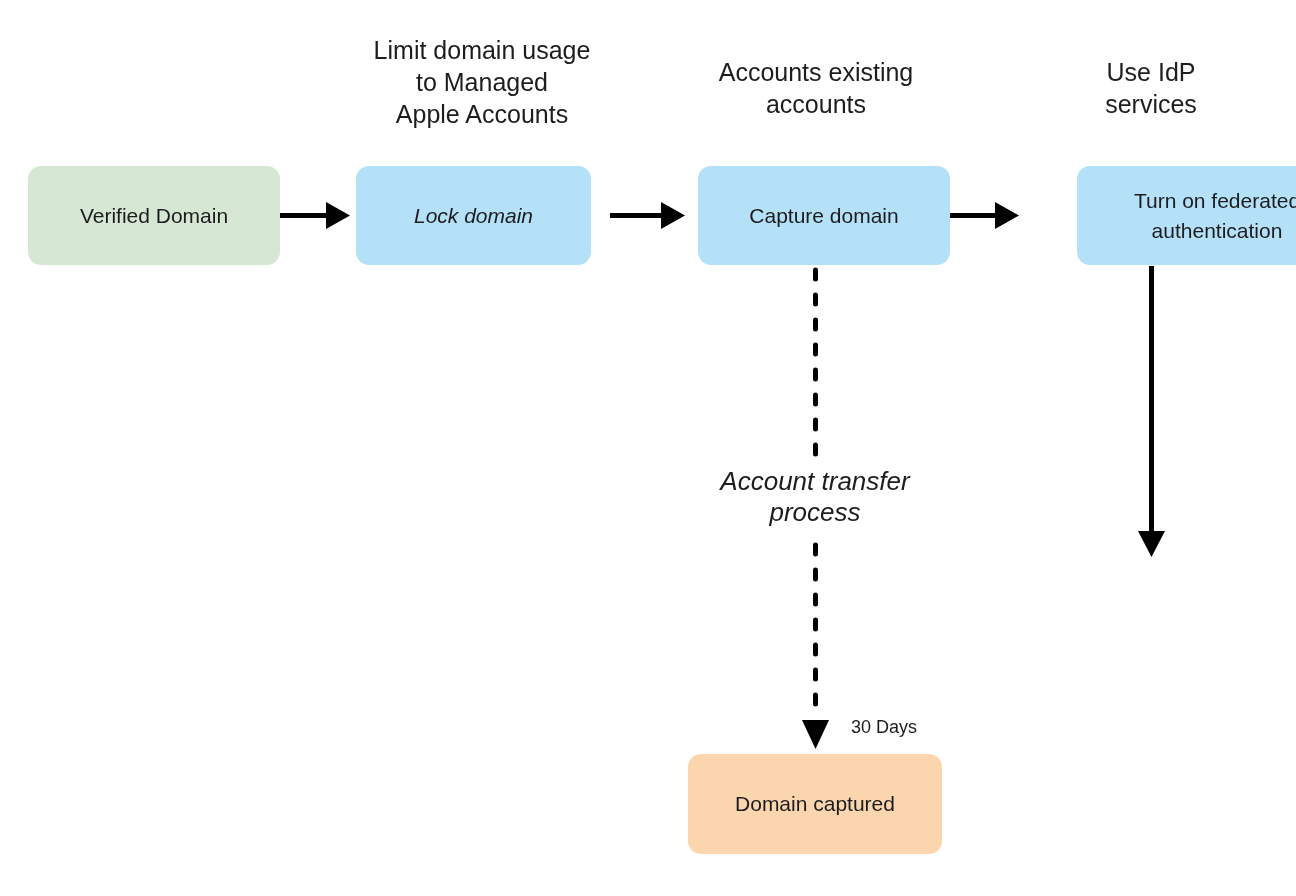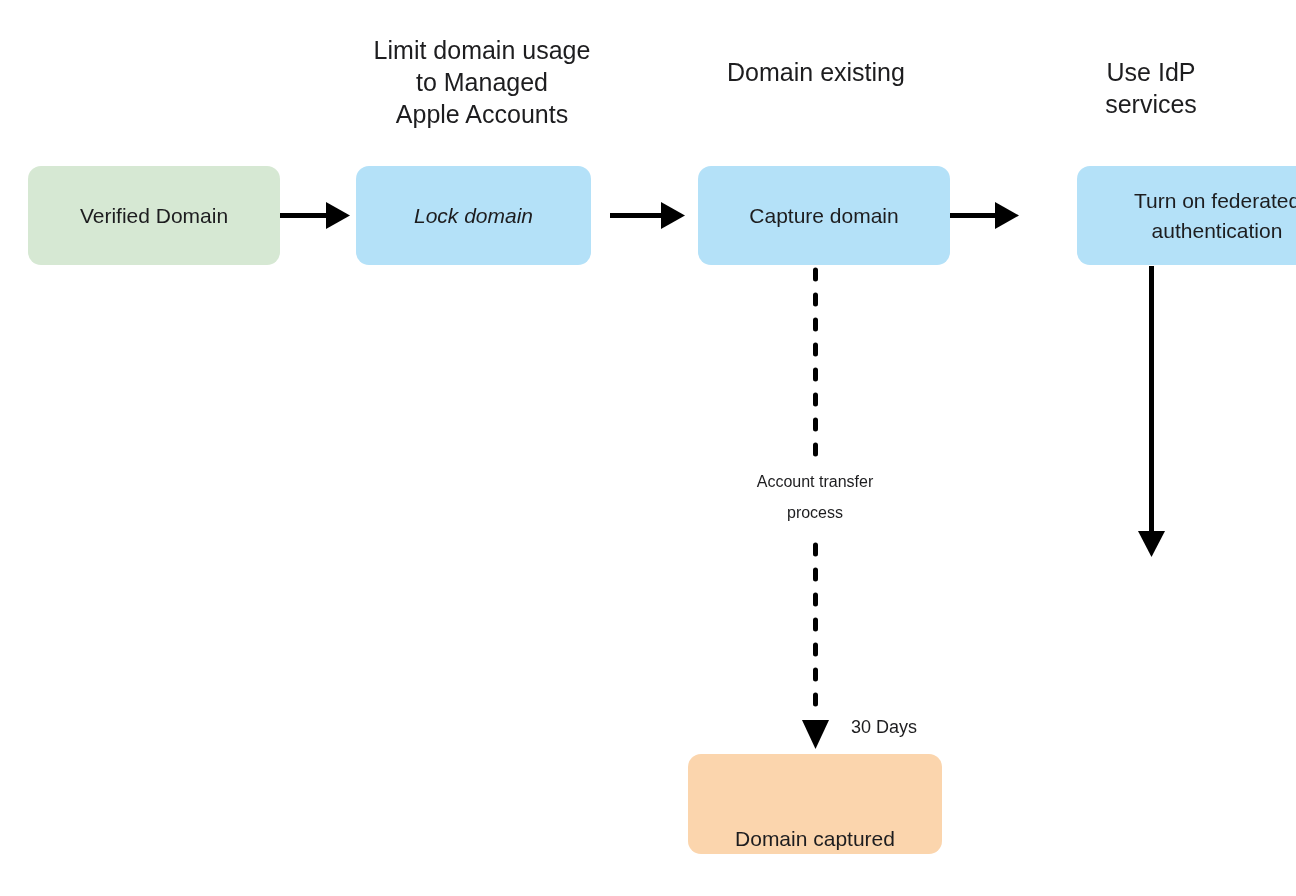--- a/index.html
+++ b/index.html
@@ -41,35 +41,36 @@
     align-items: center;
     justify-content: center;
     text-align: center;
     font-size: 21px;
     line-height: 30px;
     padding: 0 16px;
     box-sizing: border-box;
   }
   .node.start { background: var(--start_fill, #d6e8d3); }
   .node.step  { background: var(--step_fill, #b4e1f8); }
-  .node.end   { background: var(--end_fill, #fbd5ad); align-items: flex-end; }
+  .node.end   { background: var(--end_fill, #fbd5ad); }
   .annotation {
     position: absolute;
     text-align: center;
     font-size: 25px;
     line-height: 32px;
   }
   .annotation span { display: block; }
   .edge-label {
     position: absolute;
     text-align: center;
-    font-size: 16px;
+    font-size: 26px;
     line-height: 31px;
     background: var(--background, #ffffff);
     padding: 5px 0;
+    font-style: italic;
   }
   .edge-label span { display: block; }
   .days-label {
     position: absolute;
     font-size: 18px;
     line-height: 26px;
     white-space: nowrap;
   }
 
   
@@ -119,21 +120,22 @@
       <polygon points="802,720 829,720 815.5,749"></polygon>
     </g>
   </svg>
 
   <div class="annotation" id="annotation-lock">
     <span>Limit domain usage</span>
     <span>to Managed</span>
     <span>Apple Accounts</span>
   </div>
   <div class="annotation" id="annotation-capture">
-    <span>Domain existing</span>
+    <span>Accounts existing</span>
+    <span>accounts</span>
   </div>
   <div class="annotation" id="annotation-idp">
     <span>Use IdP</span>
     <span>services</span>
   </div>
 
   <div class="node start" id="node-verified-domain">
     <span>Verified Domain</span>
   </div>
   <div class="node step" id="node-lock-domain">

